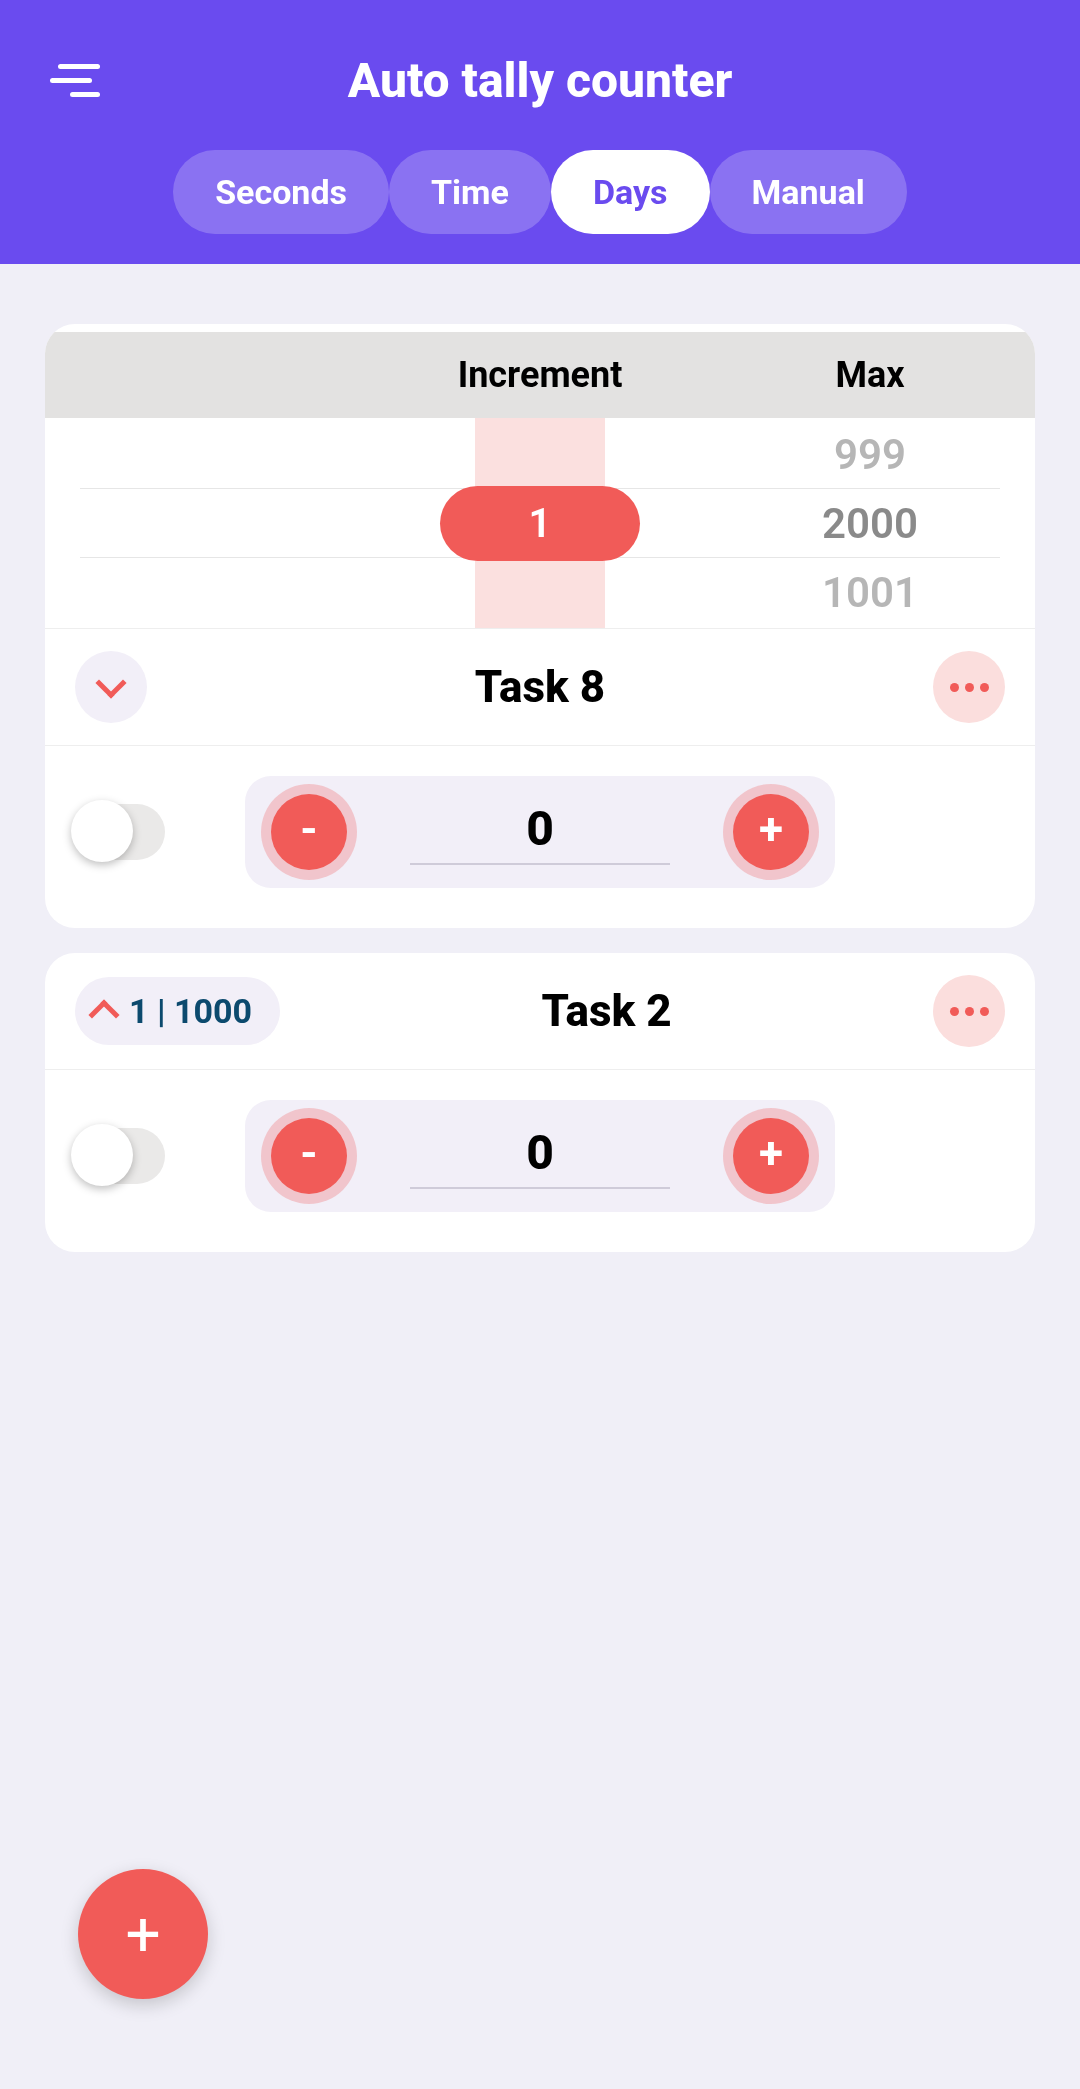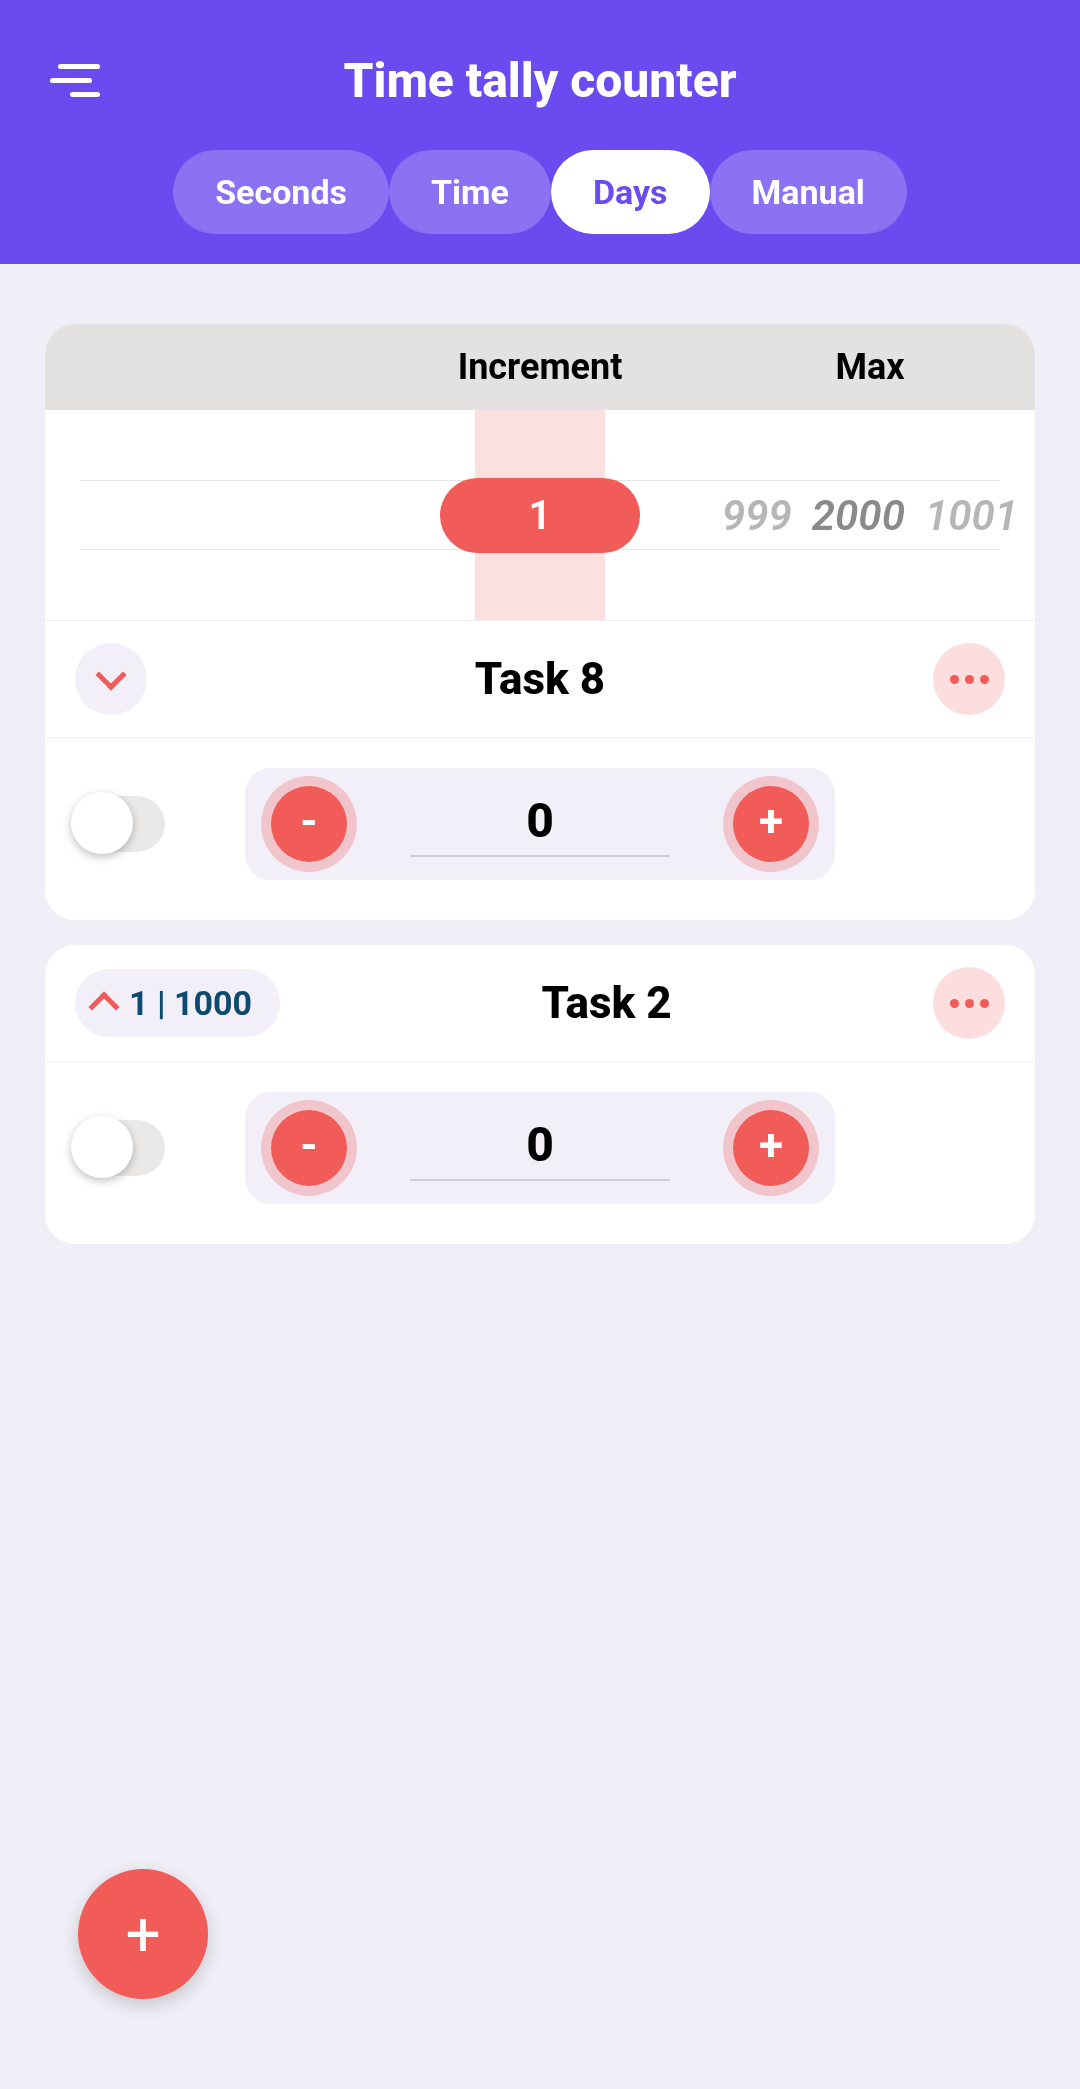--- a/index.html
+++ b/index.html
@@ -13,33 +13,33 @@
   .menu-btn span:nth-child(2) { width: 42px; }
   .menu-btn span:nth-child(3) { width: 30px; align-self: flex-end;}
   .title { flex: 1; text-align: center; color: #fff; font-size: 48px; font-weight: 800; }
 
   .tabs { display: flex; justify-content: center; margin-top: 30px; }
   .tab { padding: 22px 42px; border-radius: 50px; background: rgba(255,255,255,0.22); color: #fff; font-size: 34px; font-weight: 700; cursor: pointer; }
   .tab.active { background: #fff; color: #6a4bef; }
 
   .content { padding: 60px 45px 0 45px; }
   .card1 { background: #fff; border-radius: 30px; overflow: hidden; margin-bottom: 25px; }
-  .card1-header { background: #e3e2e1; display: flex; padding: 22px 0; }
+  .card1-header { background: #e3e2e1; display: flex; padding: 22px 0; margin-top: 8px; }
   .card1-header .col-empty { flex: 1; }
   .card1-header .col-inc { flex: 1; text-align: center; font-size: 36px; font-weight: 700; }
   .card1-header .col-max { flex: 1; text-align: center; font-size: 36px; font-weight: 700; }
 
   .picker { display: flex; position: relative; height: 210px; }
   .picker .col-empty { flex: 1; }
   .inc-col { flex: 1; display:flex; align-items:center; justify-content:center; position:relative;}
   .inc-col .shade { position:absolute; top:0; bottom:0; left:50%; transform:translateX(-50%); width:130px; background:#fbe0df; }
   .inc-col .pill { position:relative; background:#f15b58; color:#fff; font-size:40px; font-weight:600; padding:14px 0; width:200px; text-align:center; border-radius:40px; z-index:2;}
   .inc-col .ghost { position:absolute; color:#fbe0df; font-size:40px; font-weight:600; z-index:2;}
   .inc-col .ghost.below { bottom:8px; }
-  .max-col { flex: 1; display:flex; flex-direction:row; align-items:center; justify-content:center; gap: 20px; font-style: italic;}
+  .max-col { flex: 1; display:flex; flex-direction:column; align-items:center; justify-content:center; gap: 20px;}
   .max-col .mval { color:#b6b6b6; font-size:42px; font-weight:600; }
   .max-col .mval.sel { color:#8a8a8a; }
   .picker .sep { position:absolute; left:35px; right:35px; height:1px; background:#e6e6e6; }
   .picker .sep.top { top:70px;}
   .picker .sep.bot { bottom:70px;}
 
   .task-header { display:flex; align-items:center; padding:22px 30px; border-top:1px solid #eee;}
   .task2card { background:#fff; border-radius:30px; overflow:hidden;}
   .chevron-circle { width:72px; height:72px; border-radius:50%; background:#f2eff8; display:flex; align-items:center; justify-content:center; cursor:pointer;}
   .chev-badge { background:#f2eff8; border-radius:50px; padding:14px 28px 14px 18px; display:flex; align-items:center; gap:14px; cursor:pointer;}
@@ -67,21 +67,21 @@
 </head>
 <body>
 
 <div class="header">
   <div class="header-top">
     <div class="menu-btn">
       <span></span>
         <span></span>
         <span></span>
     </div>
-    <div class="title">Time tally counter</div>
+    <div class="title">Auto tally counter</div>
   </div>
   <div class="tabs">
     <div class="tab">Seconds</div>
     <div class="tab">Time</div>
     <div class="tab active">Days</div>
     <div class="tab">Manual</div>
   </div>
 </div>
 
 <div class="content">

